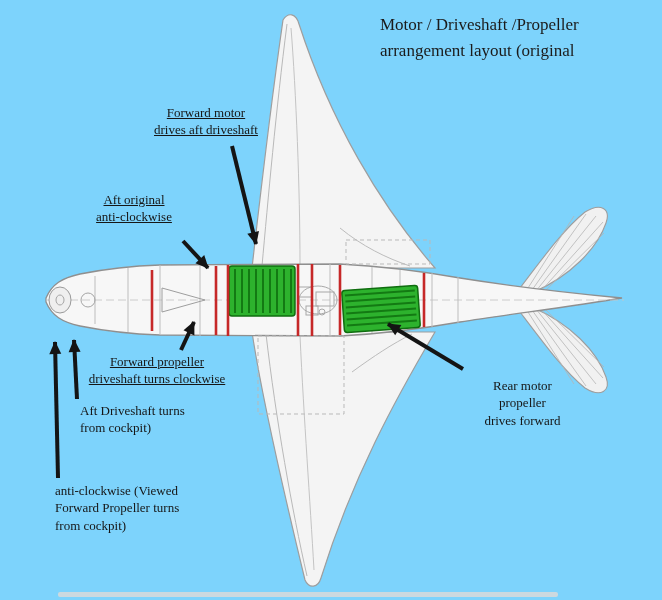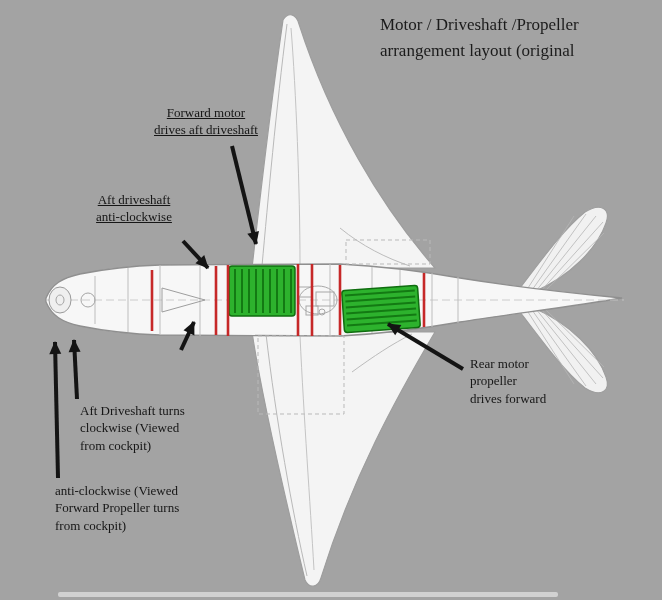--- a/index.html
+++ b/index.html
@@ -1,19 +1,19 @@
 <!DOCTYPE html>
 <html><head>
 <meta charset="utf-8">
 <style>
   html,body{margin:0;padding:0;background:#ffffff;}
   .stage{
     position:relative;
     width:662px;height:600px;
-    background:#a3a3a3;
+    background:#7dd3fc;
     font-family:"Liberation Serif", serif;
     overflow:hidden;
   }
   .title{
     position:absolute;
     left:380px;top:12px;width:248px;
     font-size:17px;line-height:1.55;color:#1b1b1b;
   }
   .ann{
     position:absolute;
@@ -163,37 +163,40 @@
     <div>Motor / Driveshaft /Propeller</div>
     <div>arrangement layout (original</div>
   </div>
 
   <div class="ann center" style="left:141px;top:104px;width:130px;">
     <div>Forward motor</div>
     <div>drives aft driveshaft</div>
   </div>
 
   <div class="ann center" style="left:81px;top:191px;width:106px;">
-    <div>Aft driveshaft</div>
+    <div>Aft original</div>
     <div>anti-clockwise</div>
   </div>
 
+  <div class="ann center" style="left:78px;top:353px;width:158px;">
+    <div>Forward propeller</div>
+    <div>driveshaft turns clockwise</div>
+  </div>
 
   <div class="ann" style="left:80px;top:402px;width:120px;">
     <div>Aft Driveshaft turns</div>
-    <div>clockwise (Viewed</div>
     <div>from cockpit)</div>
   </div>
 
   <div class="ann" style="left:55px;top:482px;width:145px;">
     <div>anti-clockwise (Viewed</div>
     <div>Forward Propeller turns</div>
     <div>from cockpit)</div>
   </div>
 
-  <div class="ann" style="left:470px;top:355px;width:105px;">
+  <div class="ann" style="left:470px;top:377px;width:105px;text-align:center;">
     <div>Rear motor</div>
     <div>propeller</div>
     <div>drives forward</div>
   </div>
 
   <div class="edge"></div>
 </div>
 
 </body></html>

